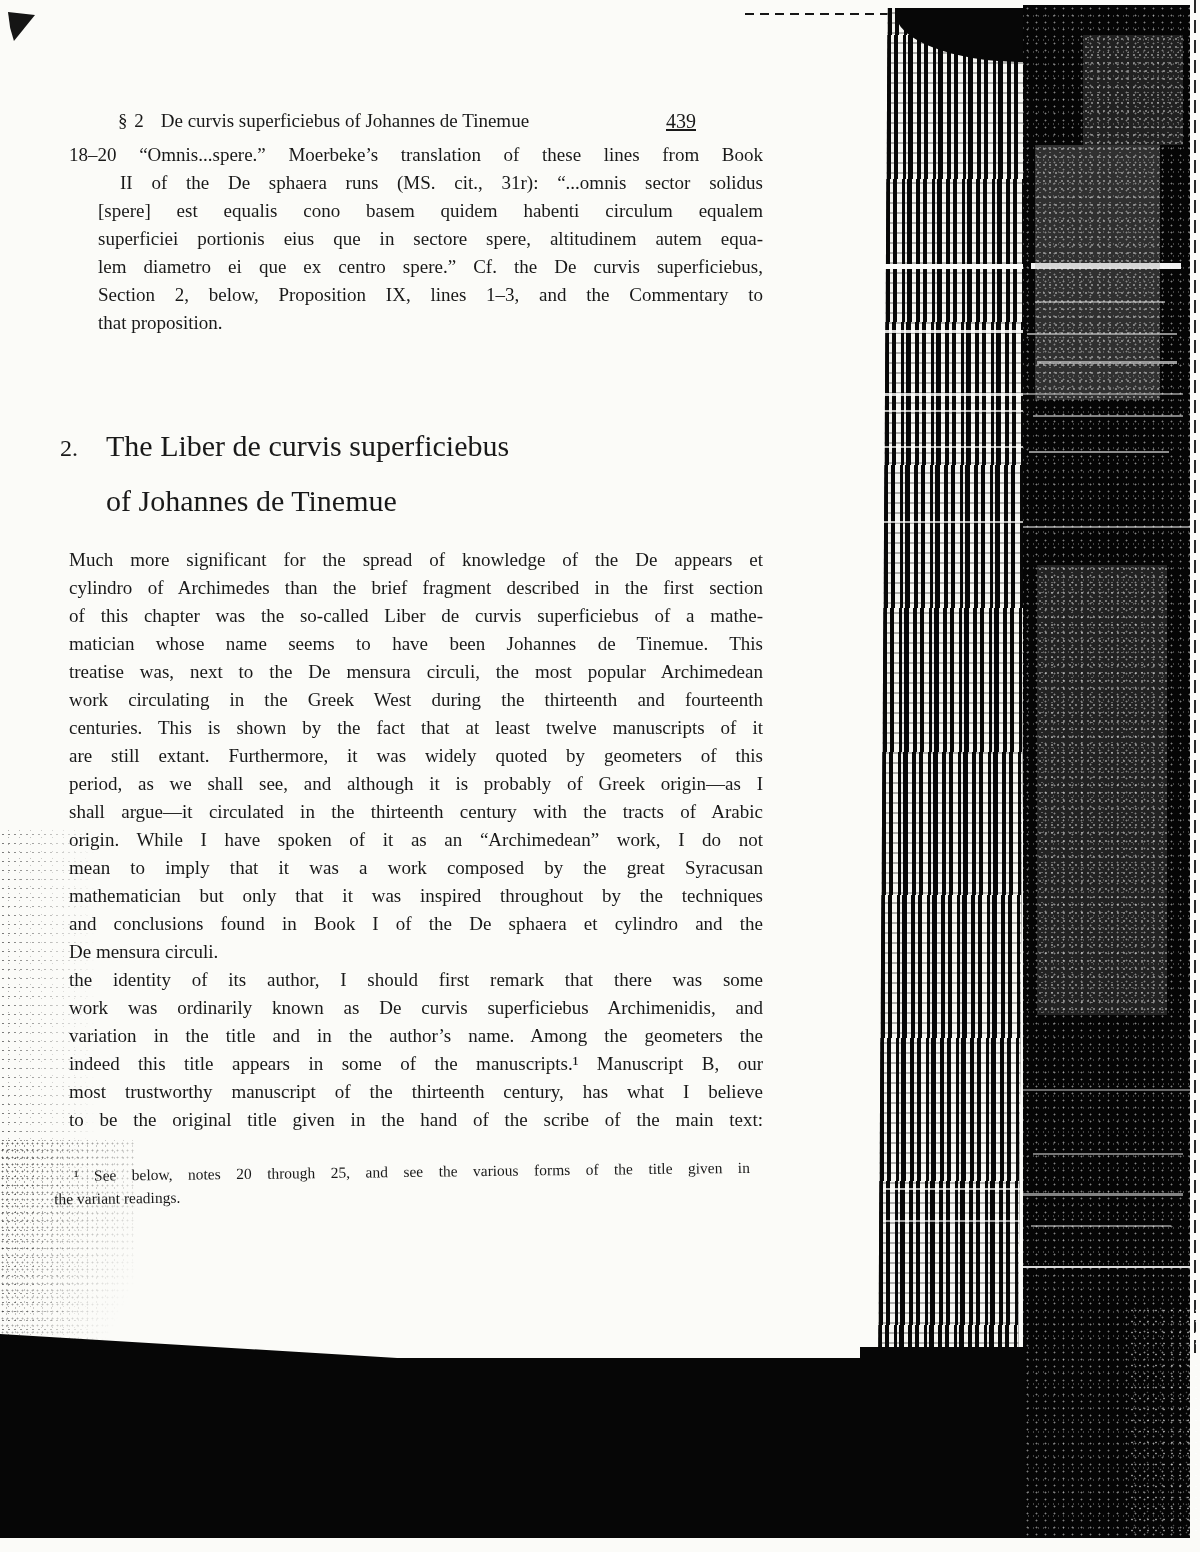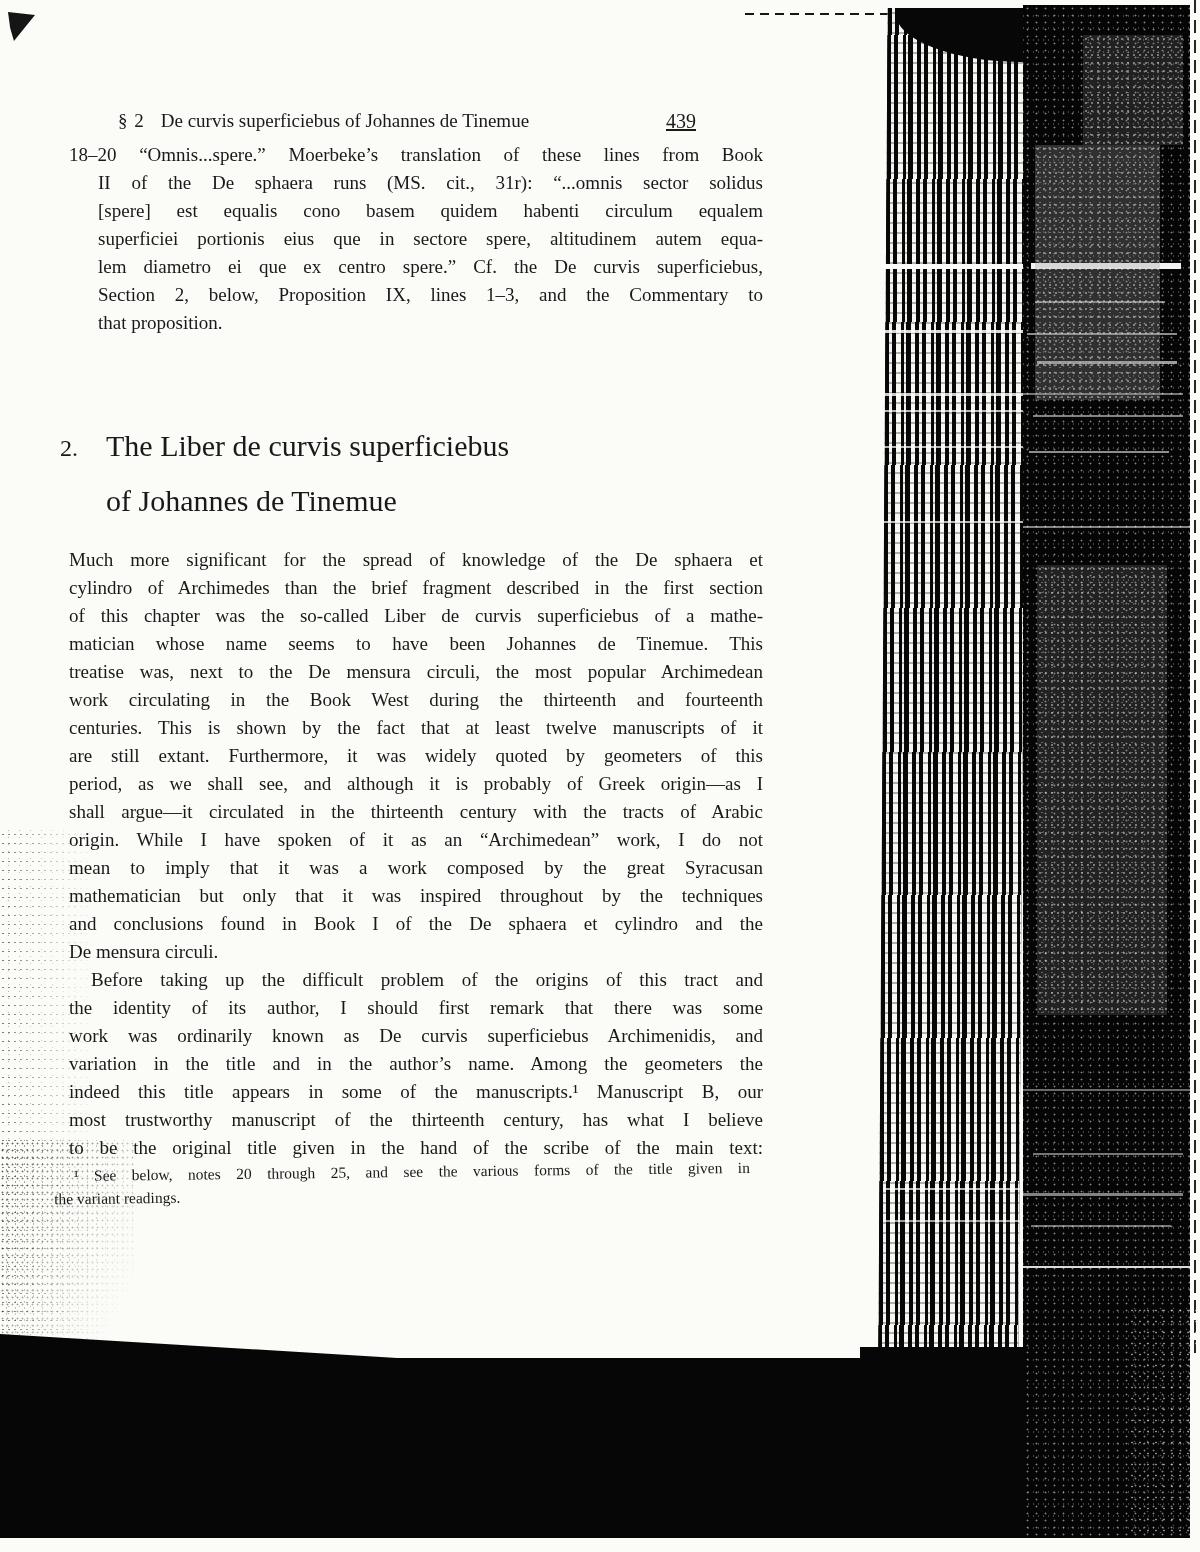--- a/index.html
+++ b/index.html
@@ -101,53 +101,52 @@
 <div class="abs gutter-noise2"></div>
 <div class="abs vline-right"></div>
 
 <div class="abs col header-line">
   <span class="sect">§ 2</span><span><span class="it">De curvis superficiebus</span><span> of Johannes de Tinemue</span></span>
   <span class="pageno">439</span>
 </div>
 
 <div class="abs col note">
     <div class="line j"><span>18–20 “Omnis...spere.” Moerbeke’s translation of these lines from Book</span></div>
-    <div class="line j" style="margin-left: 38px;"><span>II of the </span><span class="it">De sphaera</span><span> runs (MS. cit., 31r): “...omnis sector solidus</span></div>
+    <div class="line j" style="margin-left: 60px;"><span>II of the </span><span class="it">De sphaera</span><span> runs (MS. cit., 31r): “...omnis sector solidus</span></div>
     <div class="line j" style="margin-left: 38px;"><span>[spere] est equalis cono basem quidem habenti circulum equalem</span></div>
     <div class="line j" style="margin-left: 38px;"><span>superficiei portionis eius que in sectore spere, altitudinem autem equa-</span></div>
     <div class="line j" style="margin-left: 38px;"><span>lem diametro ei que ex centro spere.” Cf. the </span><span class="it">De curvis superficiebus</span><span>,</span></div>
     <div class="line j" style="margin-left: 38px;"><span>Section 2, below, Proposition IX, lines 1–3, and the Commentary to</span></div>
     <div class="line" style="margin-left: 38px;"><span>that proposition.</span></div>
   </div>
 
 <div class="abs col heading">
   <div class="h-line"><span class="h-num">2.</span><span><span>The </span><span class="it">Liber de curvis superficiebus</span></span></div>
   <div class="h-line h-cont"><span>of Johannes de Tinemue</span></div>
 </div>
 
 <div class="abs col bodytext">
   <div>
-      <div class="line j"><span>Much more significant for the spread of knowledge of the </span><span class="it">De sphaera et</span></div>
+      <div class="line j"><span>Much more significant for the spread of knowledge of the </span><span class="it">De appears et</span></div>
       <div class="line j"><span class="it">cylindro</span><span> of Archimedes than the brief fragment described in the first section</span></div>
       <div class="line j"><span>of this chapter was the so-called </span><span class="it">Liber de curvis superficiebus</span><span> of a mathe-</span></div>
       <div class="line j"><span>matician whose name seems to have been Johannes de Tinemue. This</span></div>
       <div class="line j"><span>treatise was, next to the </span><span class="it">De mensura circuli</span><span>, the most popular Archimedean</span></div>
-      <div class="line j"><span>work circulating in the Book West during the thirteenth and fourteenth</span></div>
+      <div class="line j"><span>work circulating in the Greek West during the thirteenth and fourteenth</span></div>
       <div class="line j"><span>centuries. This is shown by the fact that at least twelve manuscripts of it</span></div>
       <div class="line j"><span>are still extant. Furthermore, it was widely quoted by geometers of this</span></div>
       <div class="line j"><span>period, as we shall see, and although it is probably of Greek origin—as I</span></div>
       <div class="line j"><span>shall argue—it circulated in the thirteenth century with the tracts of Arabic</span></div>
       <div class="line j"><span>origin. While I have spoken of it as an “Archimedean” work, I do not</span></div>
       <div class="line j"><span>mean to imply that it was a work composed by the great Syracusan</span></div>
       <div class="line j"><span>mathematician but only that it was inspired throughout by the techniques</span></div>
       <div class="line j"><span>and conclusions found in Book I of the </span><span class="it">De sphaera et cylindro</span><span> and the</span></div>
       <div class="line"><span class="it">De mensura circuli.</span></div>
     </div>
   <div>
-      <div class="line j" style="text-indent: 22px;"><span>Before taking up the difficult problem of the origins of this tract and</span></div>
       <div class="line j"><span>the identity of its author, I should first remark that there was some</span></div>
       <div class="line j"><span>work was ordinarily known as </span><span class="it">De curvis superficiebus Archimenidis</span><span>, and</span></div>
       <div class="line j"><span>variation in the title and in the author’s name. Among the geometers the</span></div>
       <div class="line j"><span>indeed this title appears in some of the manuscripts.¹ Manuscript </span><span class="it">B</span><span>, our</span></div>
       <div class="line j"><span>most trustworthy manuscript of the thirteenth century, has what I believe</span></div>
       <div class="line j"><span>to be the original title given in the hand of the scribe of the main text:</span></div>
     </div>
 </div>
 
 <div class="abs col footnote">

